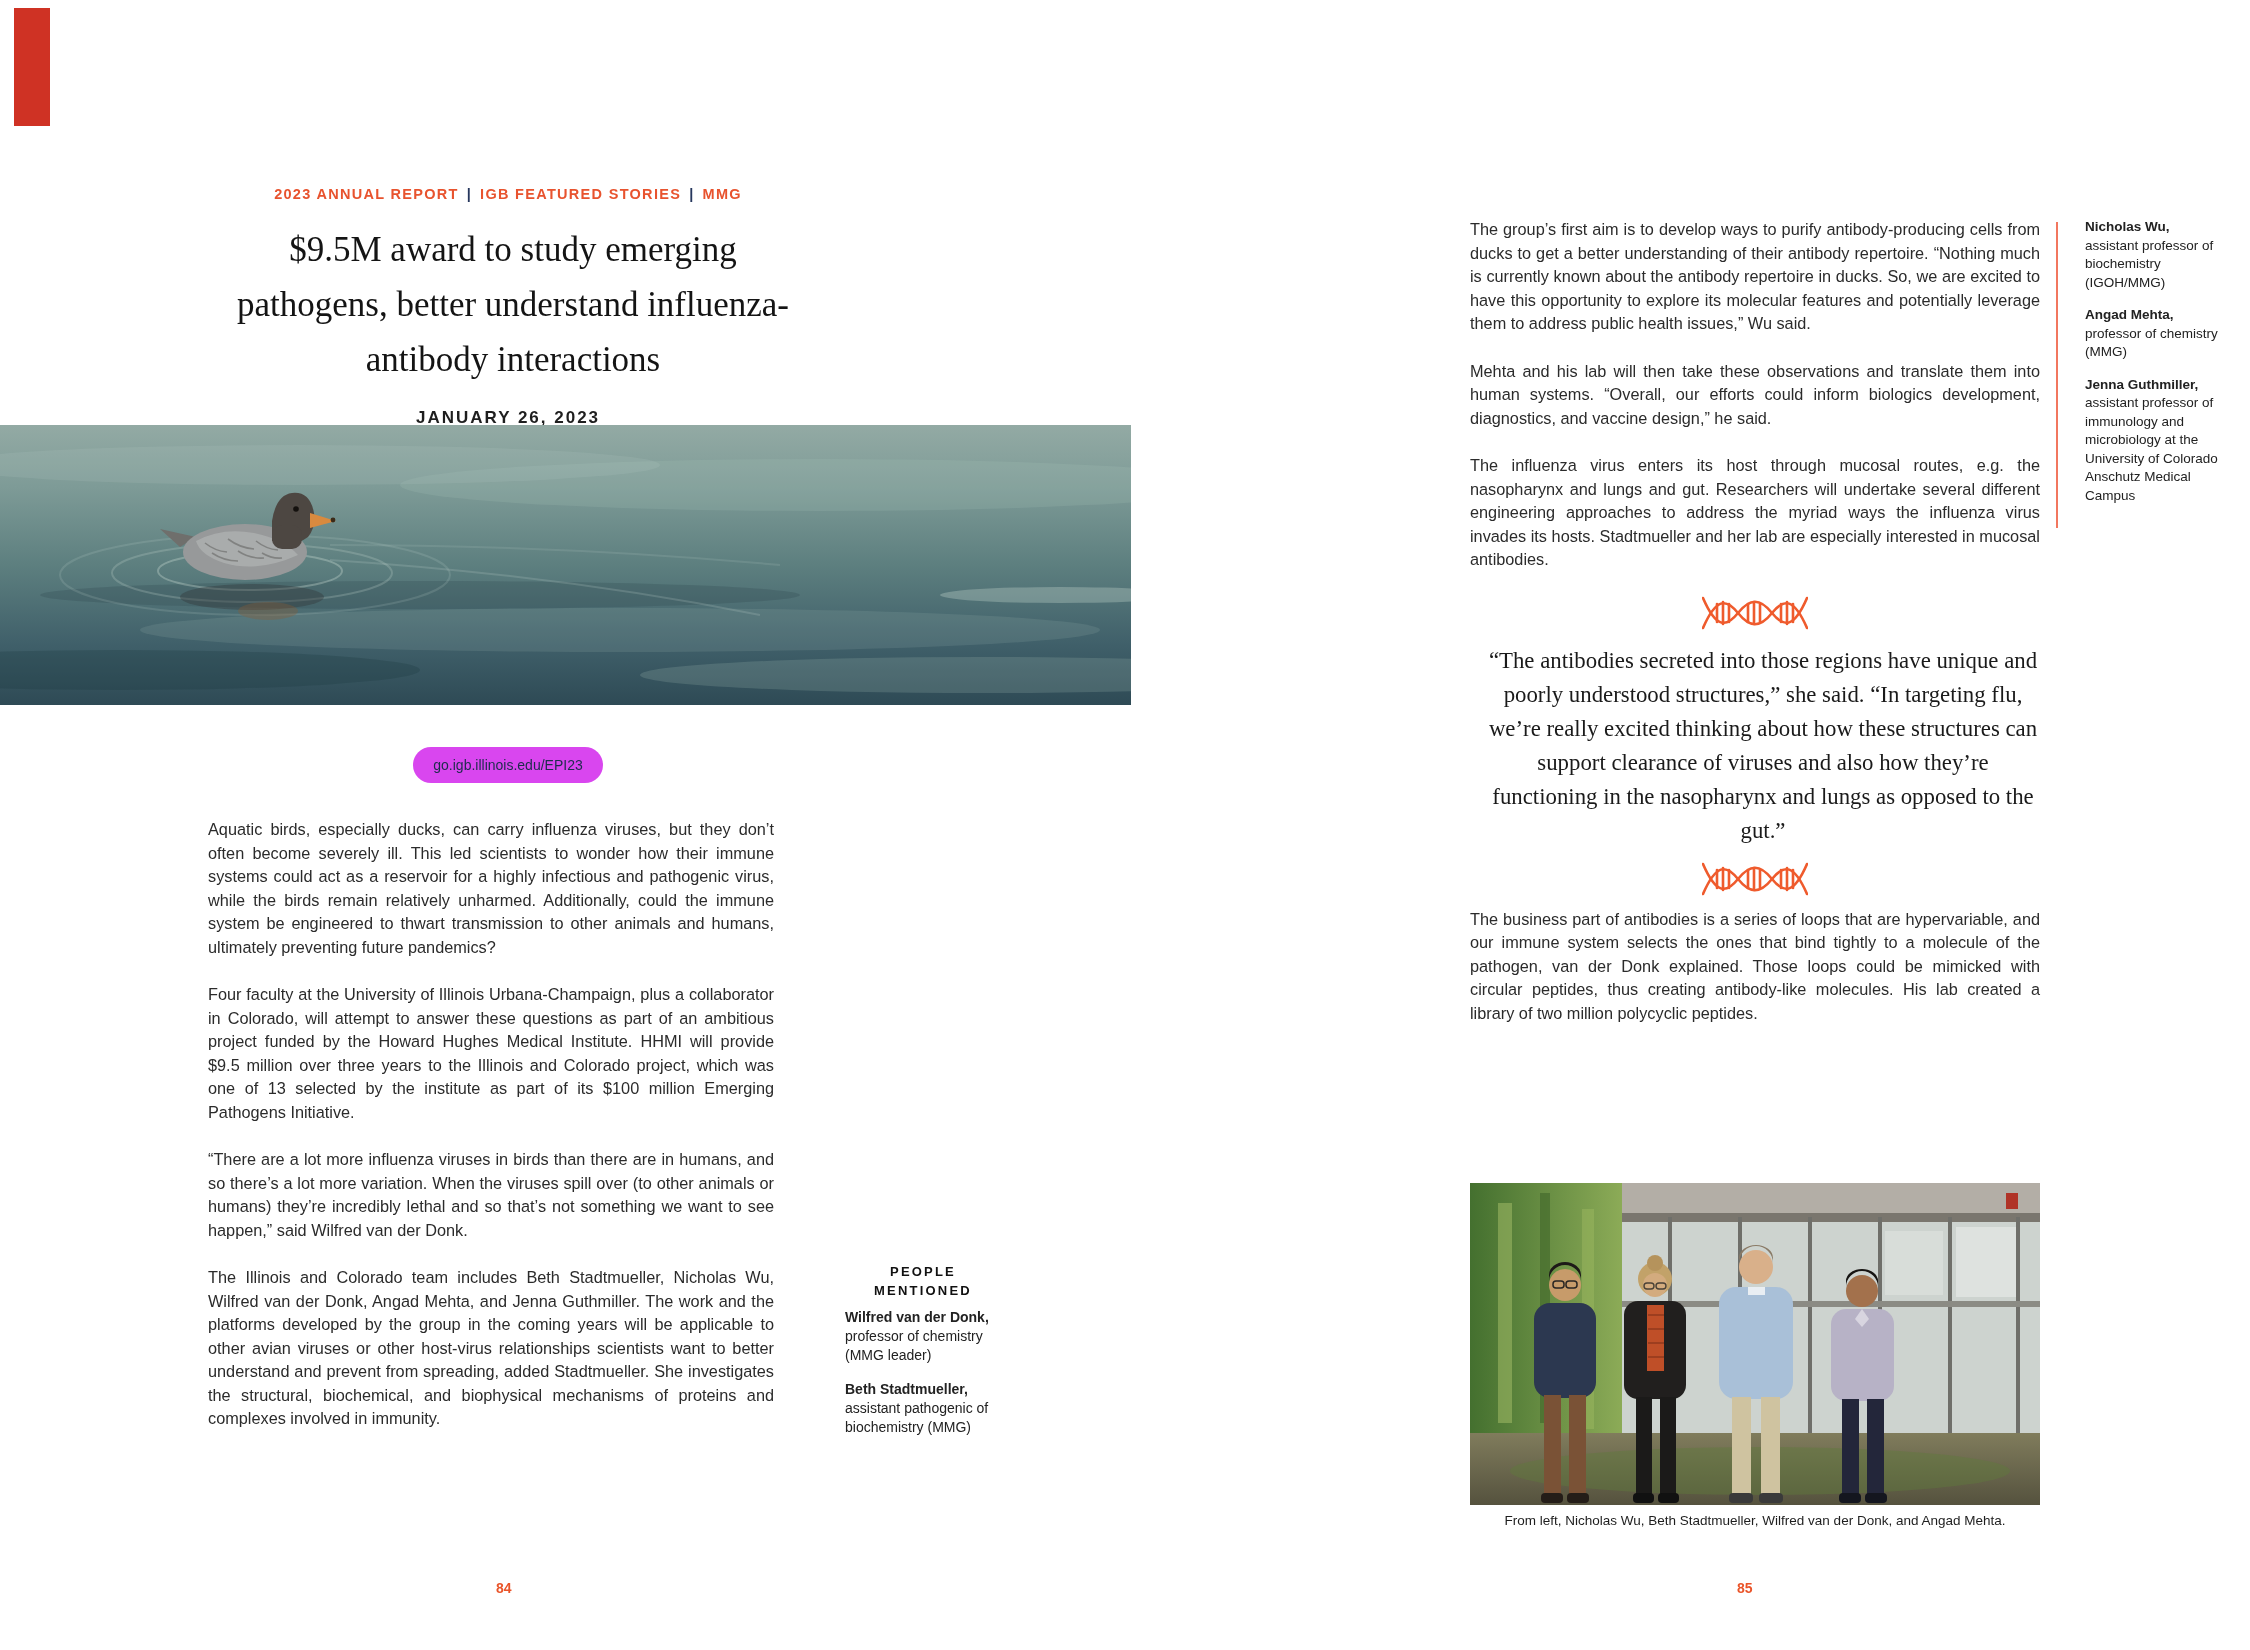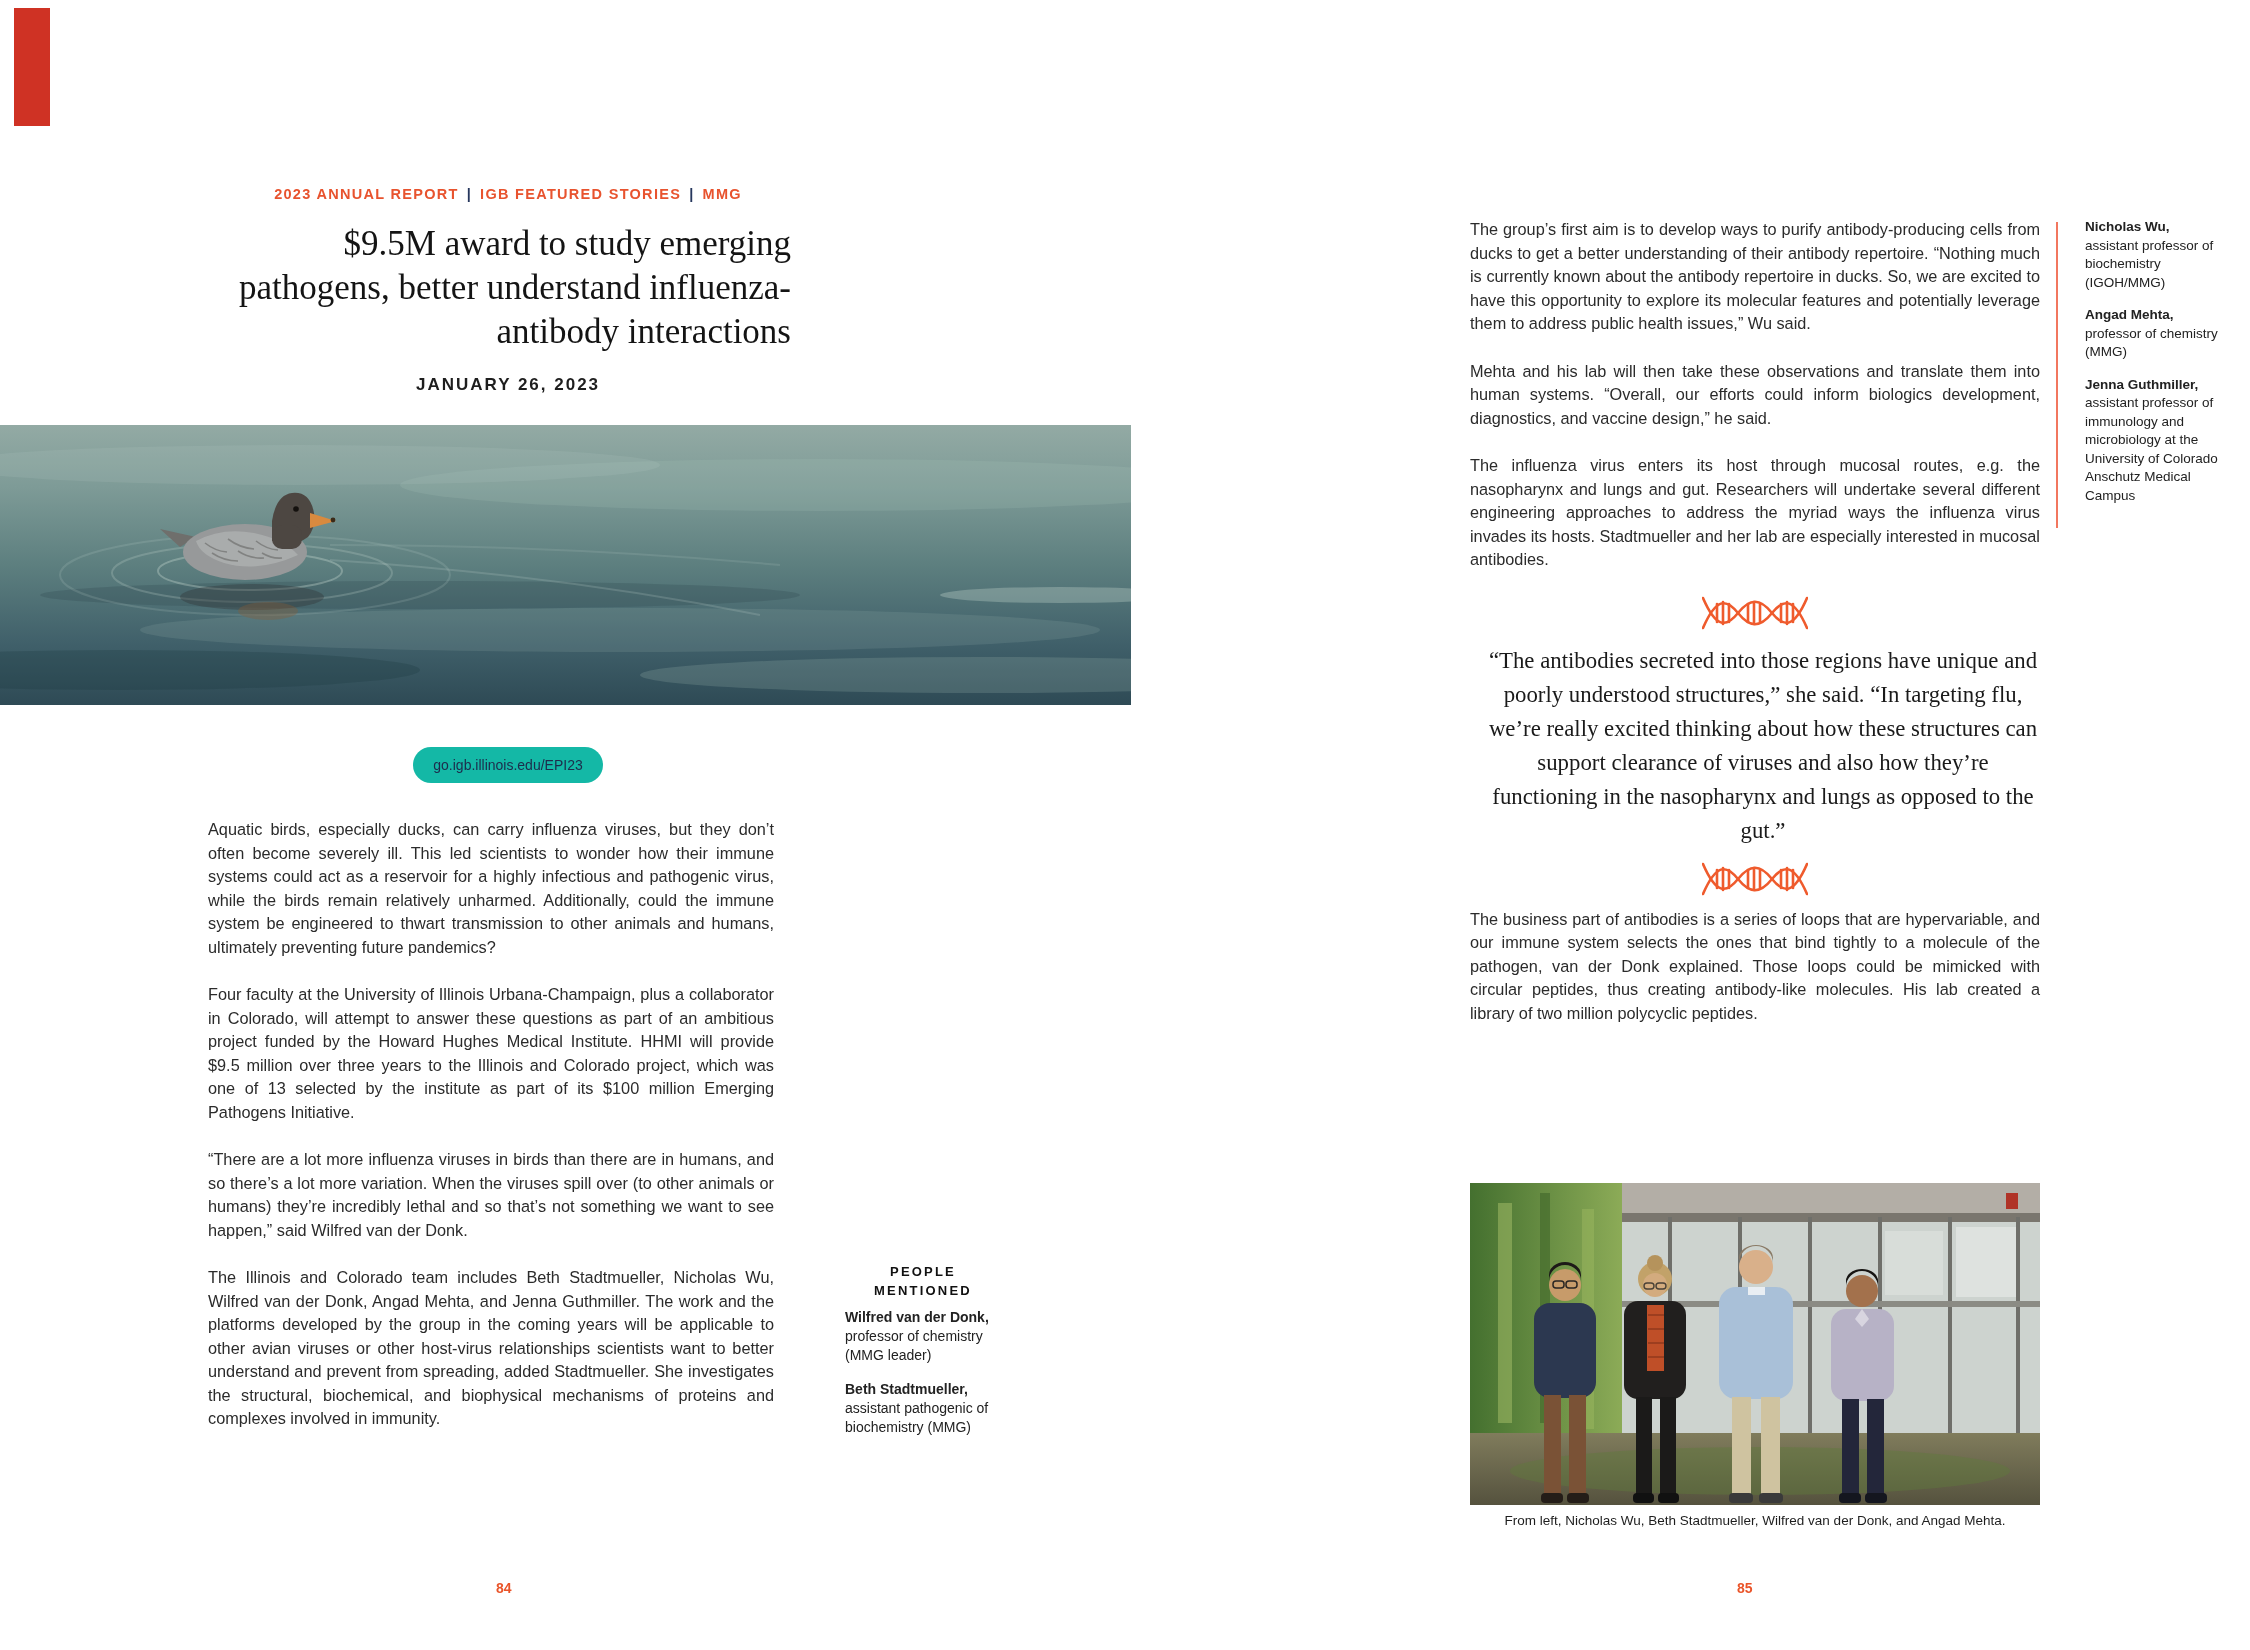--- a/index.html
+++ b/index.html
@@ -7,29 +7,29 @@
           font-family:"Liberation Sans",sans-serif;color:#2b2b2b;}
 
   
   .corner-mark{position:absolute;left:14px;top:8px;width:36px;height:118px;background:#cf3224;}
 
   
   .article-header{position:absolute;left:225px;top:186px;width:566px;text-align:center;}
   .breadcrumb{font-size:14.5px;font-weight:bold;letter-spacing:1.3px;color:#e8532e;white-space:nowrap;}
   .breadcrumb .sep{color:#26375d;padding:0 8px;}
   .title{font-family:"Liberation Serif","DejaVu Serif",serif;font-weight:normal;
-         font-size:35px;line-height:44px;color:#141414;margin:20px 0 0 10px;text-align:right;}
+         font-size:35px;line-height:55px;color:#141414;margin:20px 0 0 10px;}
   .date{margin-top:21px;font-size:17px;font-weight:bold;letter-spacing:2px;color:#1e1e1e;}
 
   
   .hero{position:absolute;left:0;top:425px;width:1131px;height:280px;}
 
   
   .pill{position:absolute;left:413px;top:747px;width:190px;height:36px;border-radius:18px;
-        background:#14b8a6;color:#1d2c4c;font-size:14px;display:flex;align-items:center;
+        background:#d946ef;color:#1d2c4c;font-size:14px;display:flex;align-items:center;
         justify-content:center;}
 
   
   .left-col{position:absolute;left:208px;top:818px;width:566px;}
   .right-col{position:absolute;left:1470px;top:218px;width:570px;}
   .bodytext{font-size:16.3px;line-height:23.5px;text-align:justify;color:#2b2b2b;}
   .bodytext p{margin:0 0 24px 0;}
 
   
   .people{position:absolute;left:845px;top:1262px;width:156px;font-size:14px;line-height:19px;color:#222;}

